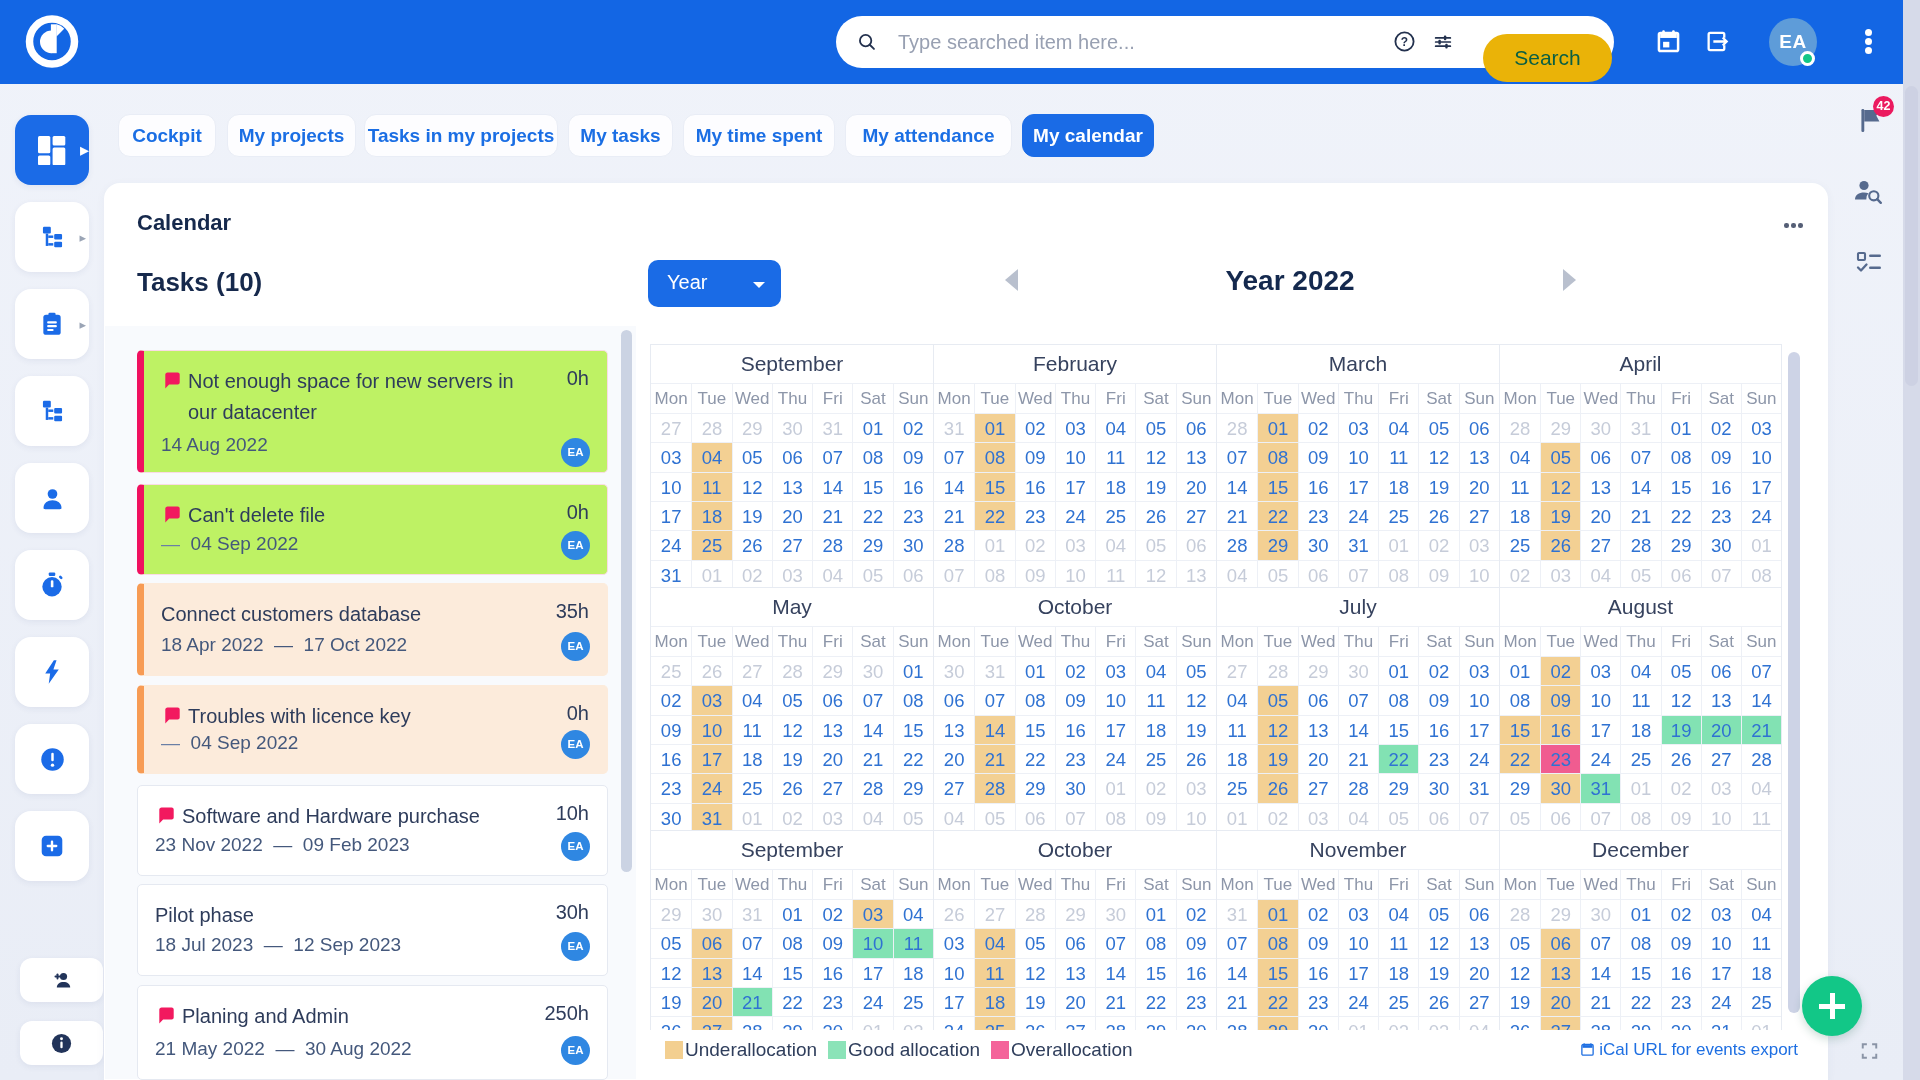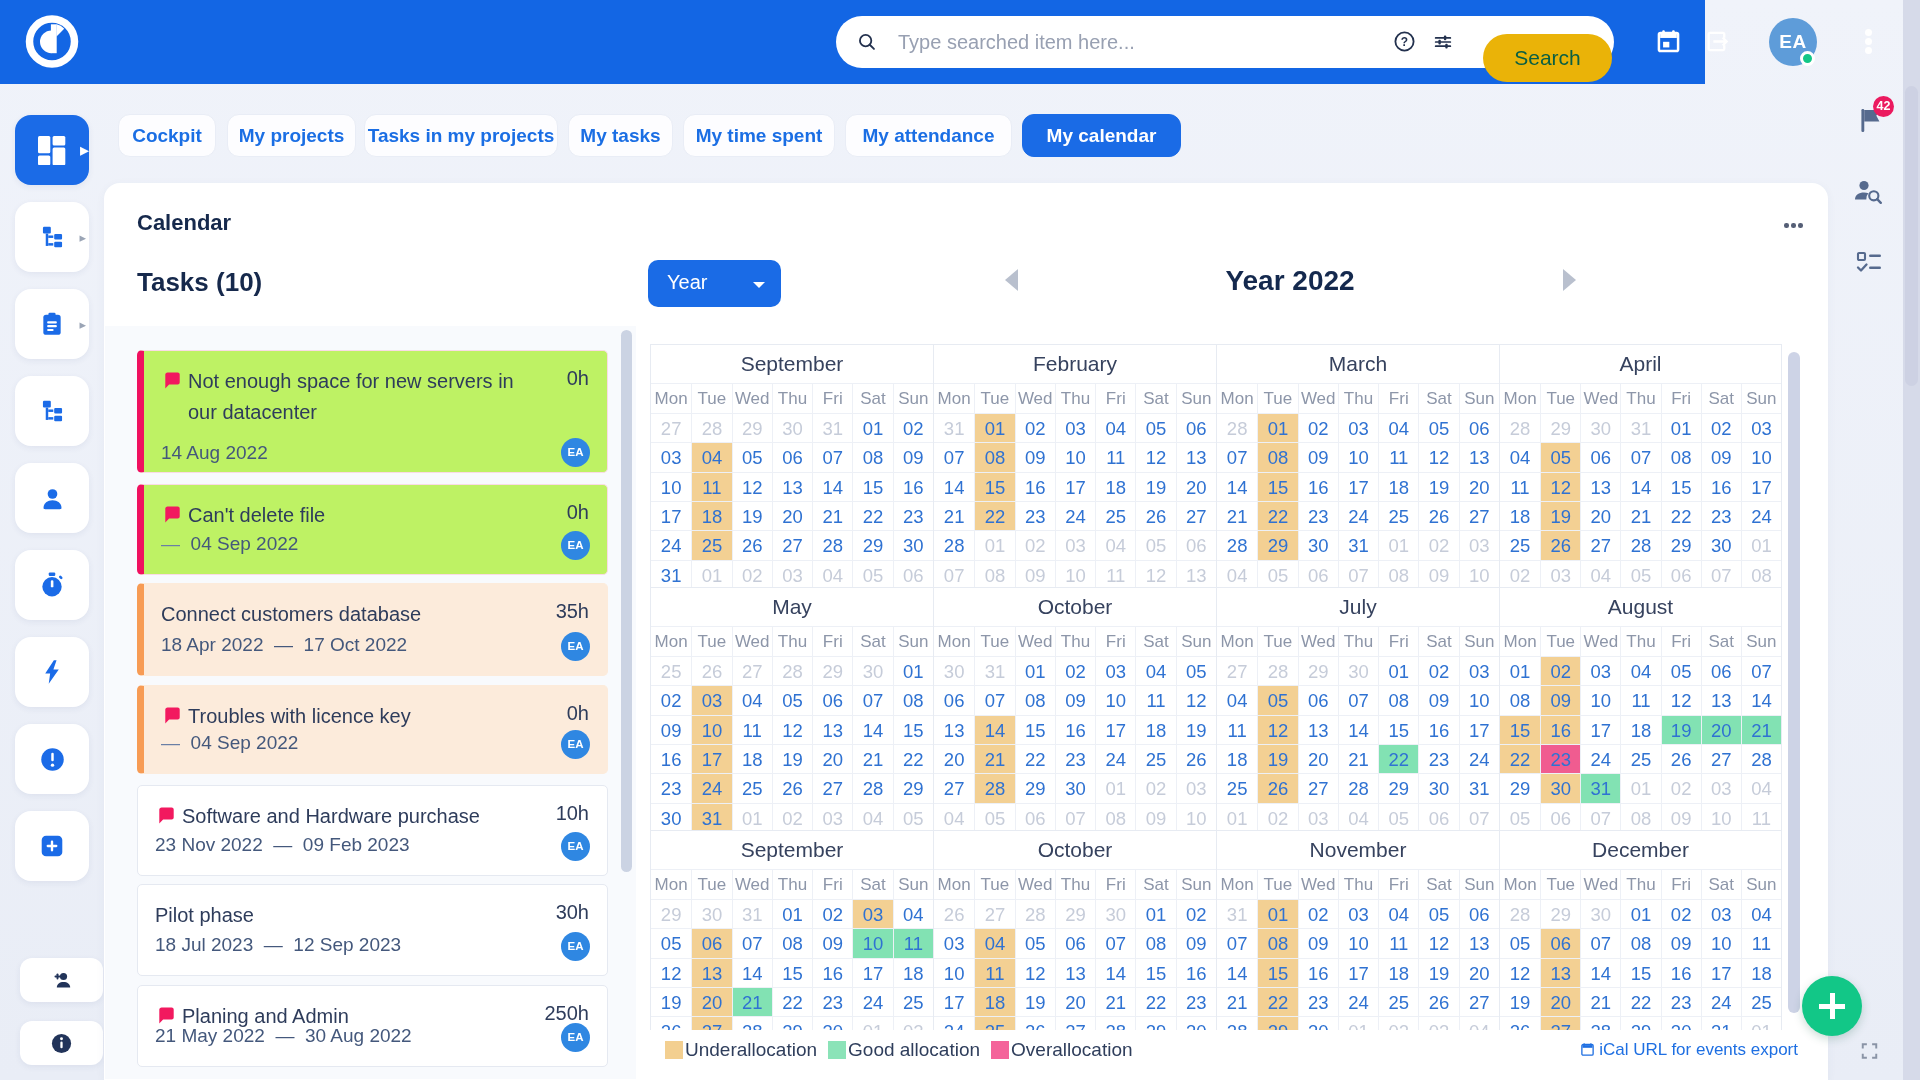--- a/index.html
+++ b/index.html
@@ -1,17 +1,17 @@
 <!DOCTYPE html>
 <html><head><meta charset="utf-8"><style>
 * { margin:0; padding:0; box-sizing:border-box; }
 html,body { width:1920px; height:1080px; overflow:hidden;
   font-family:"Liberation Sans", sans-serif;
   background:linear-gradient(180deg,#F0F3FA 0%,#E9EDF6 100%); }
-.topbar { position:absolute; left:0; top:0; width:1705px; height:84px; background:#1366E4; }
+.topbar { position:absolute; left:0; top:0; width:1920px; height:84px; background:#1366E4; }
 .search { position:absolute; left:836px; top:16px; width:778px; height:52px; background:#fff; border-radius:26px; }
 .search > svg { position:absolute; left:20px; top:15px; }
 .ph { position:absolute; left:62px; top:15px; font-size:20px; color:#98A0B2; }
 .sbtn { position:absolute; right:2px; top:18px; width:129px; height:48px; border-radius:24px;
   background:#eab308; color:#0A5F43; font-size:21px; text-align:center; line-height:47px; }
 .topava { position:absolute; left:1769px; top:18px; width:48px; height:48px; border-radius:50%;
   background:#5E9CD9; color:#fff; font-weight:bold; font-size:19px; text-align:center; line-height:48px; letter-spacing:.5px; }
 .gdot { position:absolute; left:31px; top:33px; width:15px; height:15px; border-radius:50%;
   background:#12C787; border:3px solid #fff; }
 .menudots { position:absolute; left:1865px; top:29px; }
@@ -48,21 +48,21 @@
 .tcard.pink, .tcard.pink2 { background:#bef264; border-color:#FADBE5; border-left:7px solid #F0105F; }
 .tcard.orange { background:#FCEBDB; border-color:#FCEBDB; border-left:7px solid #F79B54; }
 .trow { position:absolute; left:17px; top:15px; right:90px; display:flex; }
 .tflag { margin:3px 7px 0 0; flex:0 0 auto; }
 .ttitle { font-size:20px; color:#2E3C5B; line-height:31px; }
 .thours { position:absolute; right:-72px; top:1px; font-size:20px; color:#2E3C5B; }
 .tdate { position:absolute; left:17px; bottom:19px; font-size:19px; color:#44587C; }
 .tdate .dash { color:#6A7FA5; }
 .tava { position:absolute; right:17px; bottom:14px; width:29px; height:29px; border-radius:50%;
   background:#2F87E2; color:#fff; font-weight:bold; font-size:11.5px; text-align:center; line-height:29px; }
-.pink2 .tdate { bottom:8px;margin-top:12px; }
+.pink2 .tdate { bottom:16px;margin-top:12px; }
 .pink2 .tava { bottom:5px; }
 .tscroll { position:absolute; left:517px; top:147px; width:11px; height:542px; border-radius:6px; background:#CBD3E3; }
 .calwrap { position:absolute; left:546px; top:161px; width:1132px; height:686px; overflow:hidden; }
 .band { display:flex; }
 .band + .band { margin-top:-2px; }
 .month { width:283px; flex:0 0 283px; background:#fff; border-left:1px solid #E7EBF2; border-top:1px solid #E7EBF2; }
 .band .month:last-child { border-right:1px solid #E7EBF2; }
 .mtitle { height:38px; line-height:37px; text-align:center; font-size:21px; color:#36425E; }
 .dowrow, .wrow { display:flex; }
 .dw { width:40.43px; height:30px; line-height:30px; text-align:center; font-size:17px; color:#8D96A9;
@@ -237,21 +237,21 @@
       <rect x="10.8" y="10" width="2.4" height="7" rx="1.2" fill="#fff"></rect>
       <circle cx="12" cy="7" r="1.5" fill="#fff"></circle>
     </svg>
   </div>
 <div class="tab" style="left:118px;width:98px">Cockpit</div>
 <div class="tab" style="left:227px;width:129px">My projects</div>
 <div class="tab" style="left:364px;width:194px">Tasks in my projects</div>
 <div class="tab" style="left:568px;width:105px">My tasks</div>
 <div class="tab" style="left:683px;width:152px">My time spent</div>
 <div class="tab" style="left:845px;width:167px">My attendance</div>
-<div class="tab active" style="left:1022px;width:159px">My calendar</div>
+<div class="tab active" style="left:1022px;width:132px">My calendar</div>
 <div class="card">
   <div class="tasksbg"></div>
   <div class="h-cal">Calendar</div>
   <div class="hdots">
       <i></i>
       <i></i>
       <i></i>
     </div>
   <div class="h-tasks">Tasks (10)</div>
   <div class="yearbtn">
@@ -314,21 +314,21 @@
       <div class="tava">EA</div>
     </div>
     <div class="tcard plain" style="top:701px;height:92px">
       <div class="trow">
         <div class="ttitle">Pilot phase</div>
         <div class="thours">30h</div>
       </div>
       <div class="tdate">18 Jul 2023&nbsp; —&nbsp; 12 Sep 2023</div>
       <div class="tava">EA</div>
     </div>
-    <div class="tcard plain" style="top:802px;height:82px">
+    <div class="tcard plain" style="top:802px;height:95px">
       <div class="trow">
         <svg class="tflag" width="20" height="21" viewBox="0 0 20 21">
           <path fill="#F2195F" d="M4.3 5.6 C4.3 4.4 5.3 3.4 6.5 3.4 H16.7 C17.8 3.4 18.7 4.3 18.7 5.4 V13.5 C18.7 14.6 17.8 15.5 16.7 15.5 H8.1 L4.3 19.4 Z"></path>
         </svg>
         <div class="ttitle">Planing and Admin</div>
         <div class="thours">250h</div>
       </div>
       <div class="tdate">21 May 2022&nbsp; —&nbsp; 30 Aug 2022</div>
       <div class="tava">EA</div>
     </div>

